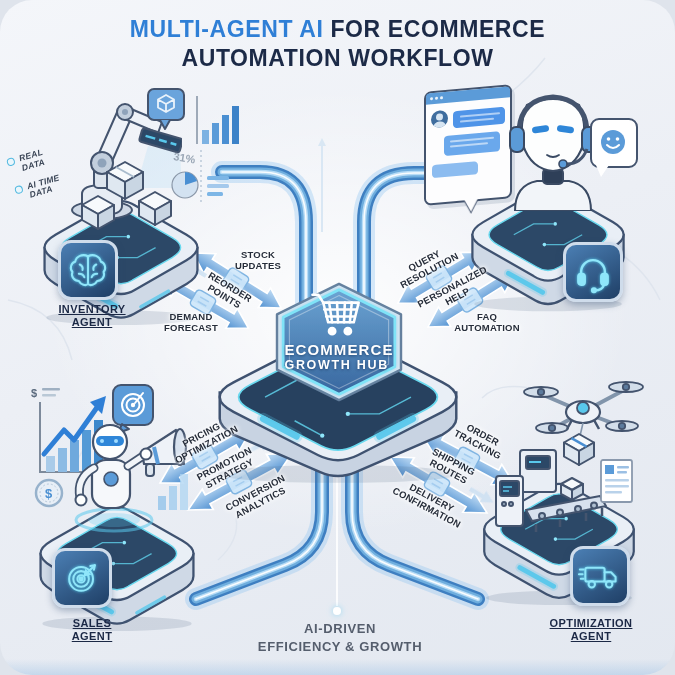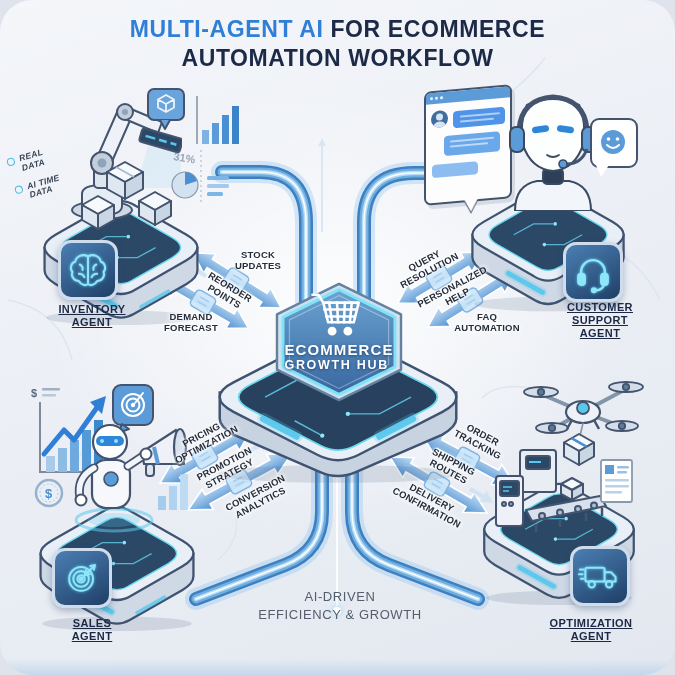--- a/index.html
+++ b/index.html
@@ -18,22 +18,22 @@
   
   .title{position:absolute;top:15px;left:0;right:0;text-align:center;z-index:40;
     font-weight:800;font-size:23px;line-height:1.26;color:#1c2a47;letter-spacing:.6px;}
   .title .hl{color:#2f7fd6}
   .agent-label{position:absolute;z-index:30;transform:translate(-50%,0);text-align:center;
     font-weight:800;font-size:11px;line-height:1.18;color:#1b2845;letter-spacing:.4px;text-decoration:underline;}
   .fl{position:absolute;z-index:30;text-align:center;
     font-weight:800;font-size:9.5px;line-height:1.12;color:#262d3a;letter-spacing:.2px;
     text-shadow:0 0 4px #fff,0 0 2px #fff,0 0 6px #fff;
     transform:translate(-50%,-50%) rotate(var(--r,0deg));}
-  .footer{position:absolute;left:340px;top:588px;transform:translateX(-50%);z-index:30;
-    text-align:center;font-weight:400;font-size:13px;line-height:1.35;color:#555e6d;letter-spacing:.6px;}
+  .footer{position:absolute;left:340px;top:620px;transform:translateX(-50%);z-index:30;
+    text-align:center;font-weight:700;font-size:13px;line-height:1.35;color:#555e6d;letter-spacing:.6px;}
   .hub-text{position:absolute;left:339px;top:341px;transform:translateX(-50%);z-index:32;
     text-align:left;color:#fff;white-space:nowrap;}
   .hub-text .l1{font-weight:800;font-size:15px;letter-spacing:1.1px;text-shadow:0 1px 3px rgba(15,45,85,.65);}
   .hub-text .l2{font-weight:800;font-size:12.5px;letter-spacing:1.7px;text-shadow:0 1px 3px rgba(15,45,85,.65);}
   
   .layer-main{position:absolute;left:0;top:0;z-index:10}
   .plat{position:absolute;z-index:20}
   .illus{position:absolute;z-index:22}
   .chip{position:absolute;z-index:31;width:54px;height:54px;border-radius:13px;
     background:linear-gradient(150deg,#4b7fb4,#1f3f66);
@@ -411,24 +411,20 @@
     <svg width="44" height="44" viewBox="0 0 48 48" filter="url(#cyGlow)">
       <g stroke="#8fe6fa" stroke-width="2.6" fill="none" stroke-linecap="round" stroke-linejoin="round">
         <path d="M11 28 v-4 a13 13 0 0 1 26 0 v4"></path>
         <rect x="8" y="26" width="7" height="12" rx="3" fill="#8fe6fa"></rect>
         <rect x="33" y="26" width="7" height="12" rx="3" fill="#8fe6fa"></rect>
         <path d="M36 38 q-2 6 -10 6"></path>
         <circle cx="25" cy="44" r="2" fill="#8fe6fa"></circle>
       </g>
     </svg>
   </div>
-  <div class="agent-label" style="left:600px;top:301px">
-    <div>CUSTOMER</div>
-    <div>SUPPORT AGENT</div>
-  </div>
 
   <svg class="illus" style="left:28px;top:382px" width="100" height="106" viewBox="0 0 100 106">
     <text x="3" y="15" font-size="11" font-weight="700" fill="#5b6b7e">$</text>
     <rect x="14" y="6" width="18" height="2.5" rx="1" fill="#9fb0c2"></rect>
     <rect x="14" y="12" width="14" height="2.5" rx="1" fill="#b9c8d6"></rect>
     <path d="M12 20 V90 H90" stroke="#7d8a9b" stroke-width="2" fill="none"></path>
     <rect x="18" y="74" width="9" height="16" fill="#a9cbe9"></rect>
     <rect x="30" y="66" width="9" height="24" fill="#8cbbe4"></rect>
     <rect x="42" y="58" width="9" height="32" fill="#6fa9dd"></rect>
     <rect x="54" y="48" width="9" height="42" fill="#539ad6"></rect>

